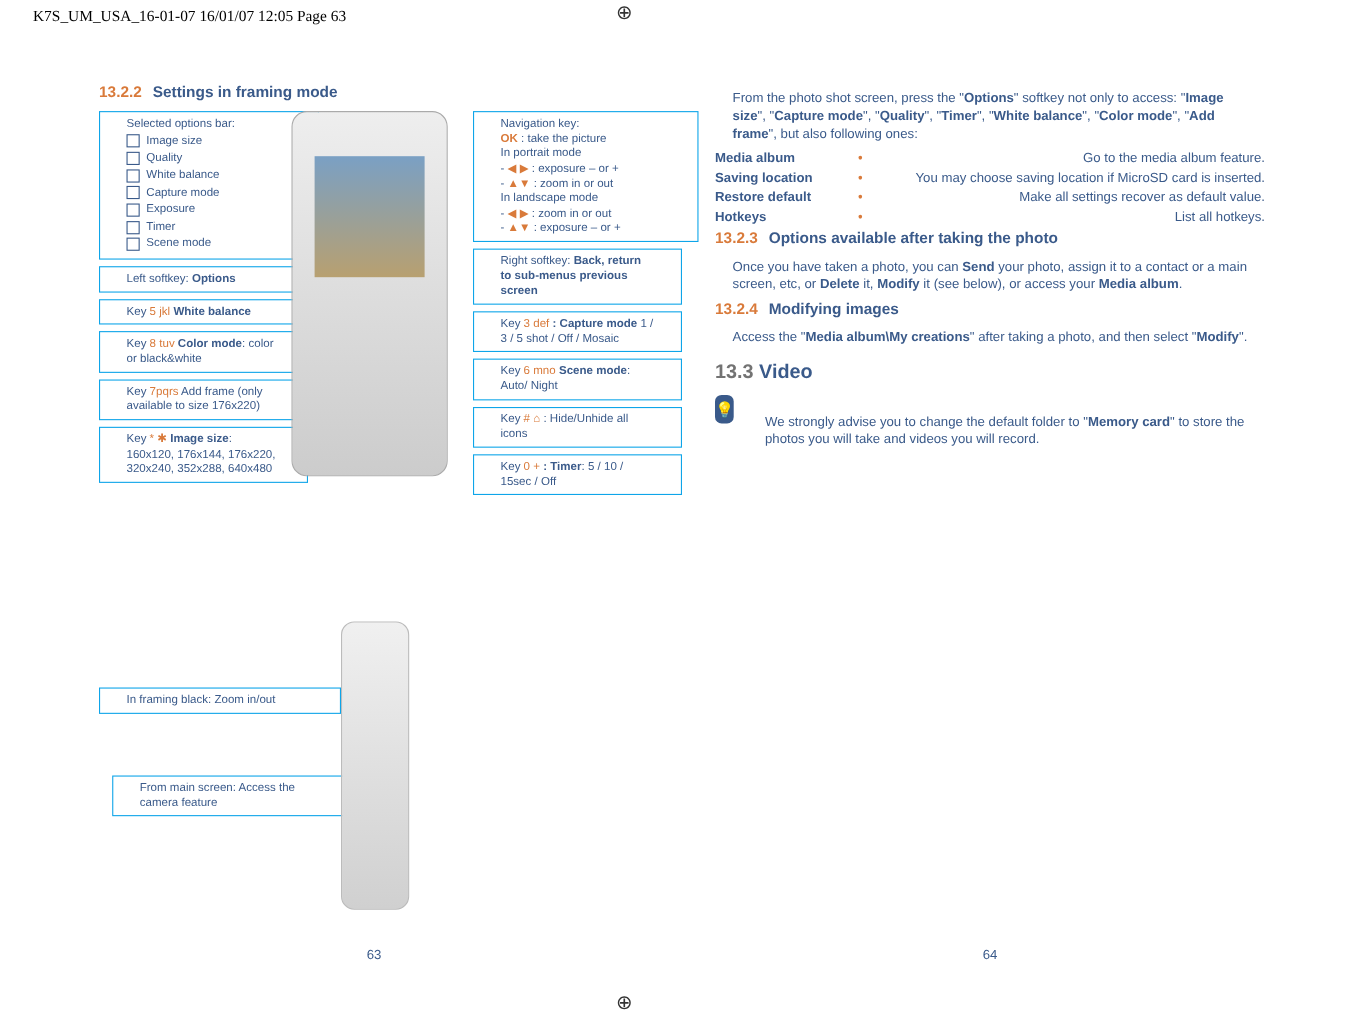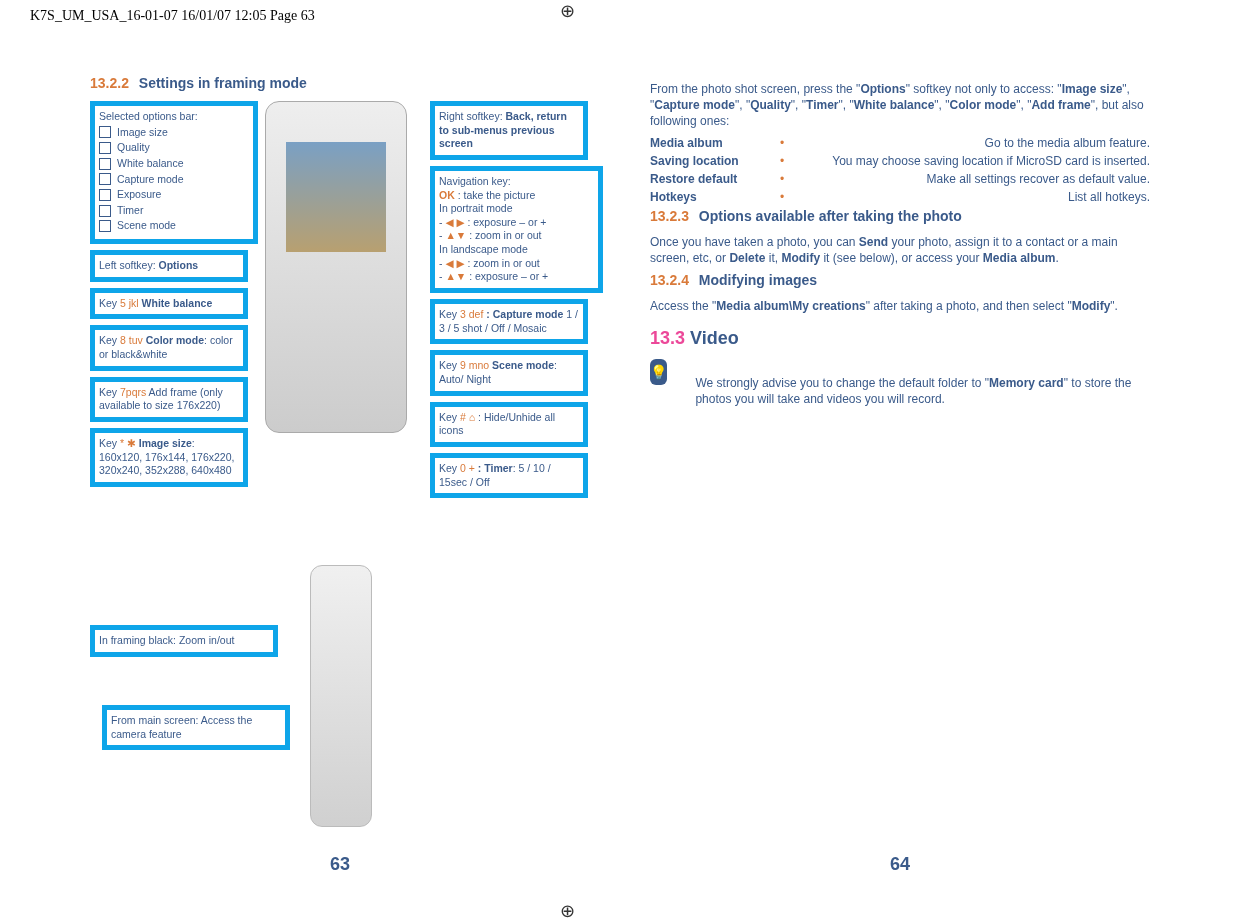--- a/index.html
+++ b/index.html
@@ -28,25 +28,25 @@
     width: 1060px;
     height: 800px;
     display: flex;
     gap: 60px;
   }
   .page { width: 500px; position: relative; }
   .accent { color: #d97a3a; }
   h3.sec { font-size: 14px; margin: 0 0 10px 0; font-weight: bold; }
   h3.sec .num { color: #d97a3a; margin-right: 6px; }
   h3.sec .title { color: #3a5a8a; }
-  p { margin: 6px 0; line-height: 1.35; color: #3a5a8a; }
+  p { margin: 6px 16px; line-height: 1.35; color: #3a5a8a; }
 
   .callout {
-    border: 5px solid #0ea5e9;
-    padding: 4px 4px;
+    border: 1px solid #0ea5e9;
+    padding: 4px 24px;
     font-size: 10.5px;
     color: #3a5a8a;
     line-height: 1.3;
     background: #fff;
     width: 140px;
     margin-bottom: 6px;
   }
   .callout .hdr { color:#3a5a8a; }
   .callout .bold { font-weight: bold; }
   .callout .ok { color:#d97a3a; font-weight:bold; }
@@ -68,29 +68,29 @@
   }
   .side-phone {
     position:absolute; left:270px; top:480px; width:60px; height:260px;
     border:1px solid #bbb; border-radius:12px;
     background:linear-gradient(#f0f0f0,#d0d0d0);
   }
 
   .left-bottom { position:absolute; top:520px; left:0; width:500px; }
 
   .page-num { position:absolute; bottom:0; width:100%; text-align:center;
-    font-weight:bold; color:#3a5a8a; font-size:18px; }
+    font-weight:normal; color:#3a5a8a; font-size:12px; }
 
   .opt-row { display:flex; margin:4px 0; color:#3a5a8a; }
   .opt-label { width:130px; font-weight:bold; }
   .opt-bullet { color:#d97a3a; margin-right:4px; }
   .opt-text { flex:1;text-align:right; }
 
   h2.bigsec { font-size:18px; margin:14px 0 8px 0; }
-  h2.bigsec .num { color:#ec4899;text-align:right; }
+  h2.bigsec .num { color:#737373;text-align:right; }
   h2.bigsec .title { color:#3a5a8a; font-weight:bold; }
 
   .tip-row { display:flex; gap:12px; margin-top:10px; align-items:flex-start; }
   .tip-icon {
     width:26px; height:26px; background:#3a5a8a; border-radius:6px;
     display:flex; align-items:center; justify-content:center; color:#fff;
     font-size:14px;
   }
   .opts-list { margin:0; padding:0; list-style:none; }
   .opts-list li { color:#3a5a8a; font-size:10.5px; margin:2px 0; display:flex; align-items:center; gap:6px;}
@@ -163,38 +163,38 @@
           <span>Key </span><span class="accent">* ✱</span><span class="bold"> Image size</span><span>: 160x120, 176x144, 176x220, 320x240, 352x288, 640x480</span>
         </div>
       </div>
 
       <div class="phone-img">
         <div class="phone-screen"></div>
         <div class="phone-keypad"></div>
       </div>
 
       <div class="col-right">
-        <div class="callout">
-          <span>Right softkey: </span><span class="bold">Back, return to sub-menus previous screen</span>
-        </div>
         <div class="callout" style="width:155px">
           <div>Navigation key:</div>
           <div><span class="ok">OK</span><span> : take the picture</span></div>
           <div>In portrait mode</div>
           <div>- <span class="accent">◀ ▶</span><span> : exposure – or +</span></div>
           <div>- <span class="accent">▲▼</span><span> : zoom in or out</span></div>
           <div>In landscape mode</div>
           <div>- <span class="accent">◀ ▶</span><span> : zoom in or out</span></div>
           <div>- <span class="accent">▲▼</span><span> : exposure – or +</span></div>
         </div>
         <div class="callout">
+          <span>Right softkey: </span><span class="bold">Back, return to sub-menus previous screen</span>
+        </div>
+        <div class="callout">
           <span>Key </span><span class="accent">3 def</span><span class="bold"> : Capture mode</span><span> 1 / 3 / 5 shot / Off / Mosaic</span>
         </div>
         <div class="callout">
-          <span>Key </span><span class="accent">9 mno</span><span class="bold"> Scene mode</span><span>: Auto/ Night</span>
+          <span>Key </span><span class="accent">6 mno</span><span class="bold"> Scene mode</span><span>: Auto/ Night</span>
         </div>
         <div class="callout">
           <span>Key </span><span class="accent"># ⌂</span><span> : Hide/Unhide all icons</span>
         </div>
         <div class="callout">
           <span>Key </span><span class="accent">0 +</span><span class="bold"> : Timer</span><span>: 5 / 10 / 15sec / Off</span>
         </div>
       </div>
     </div>
 

